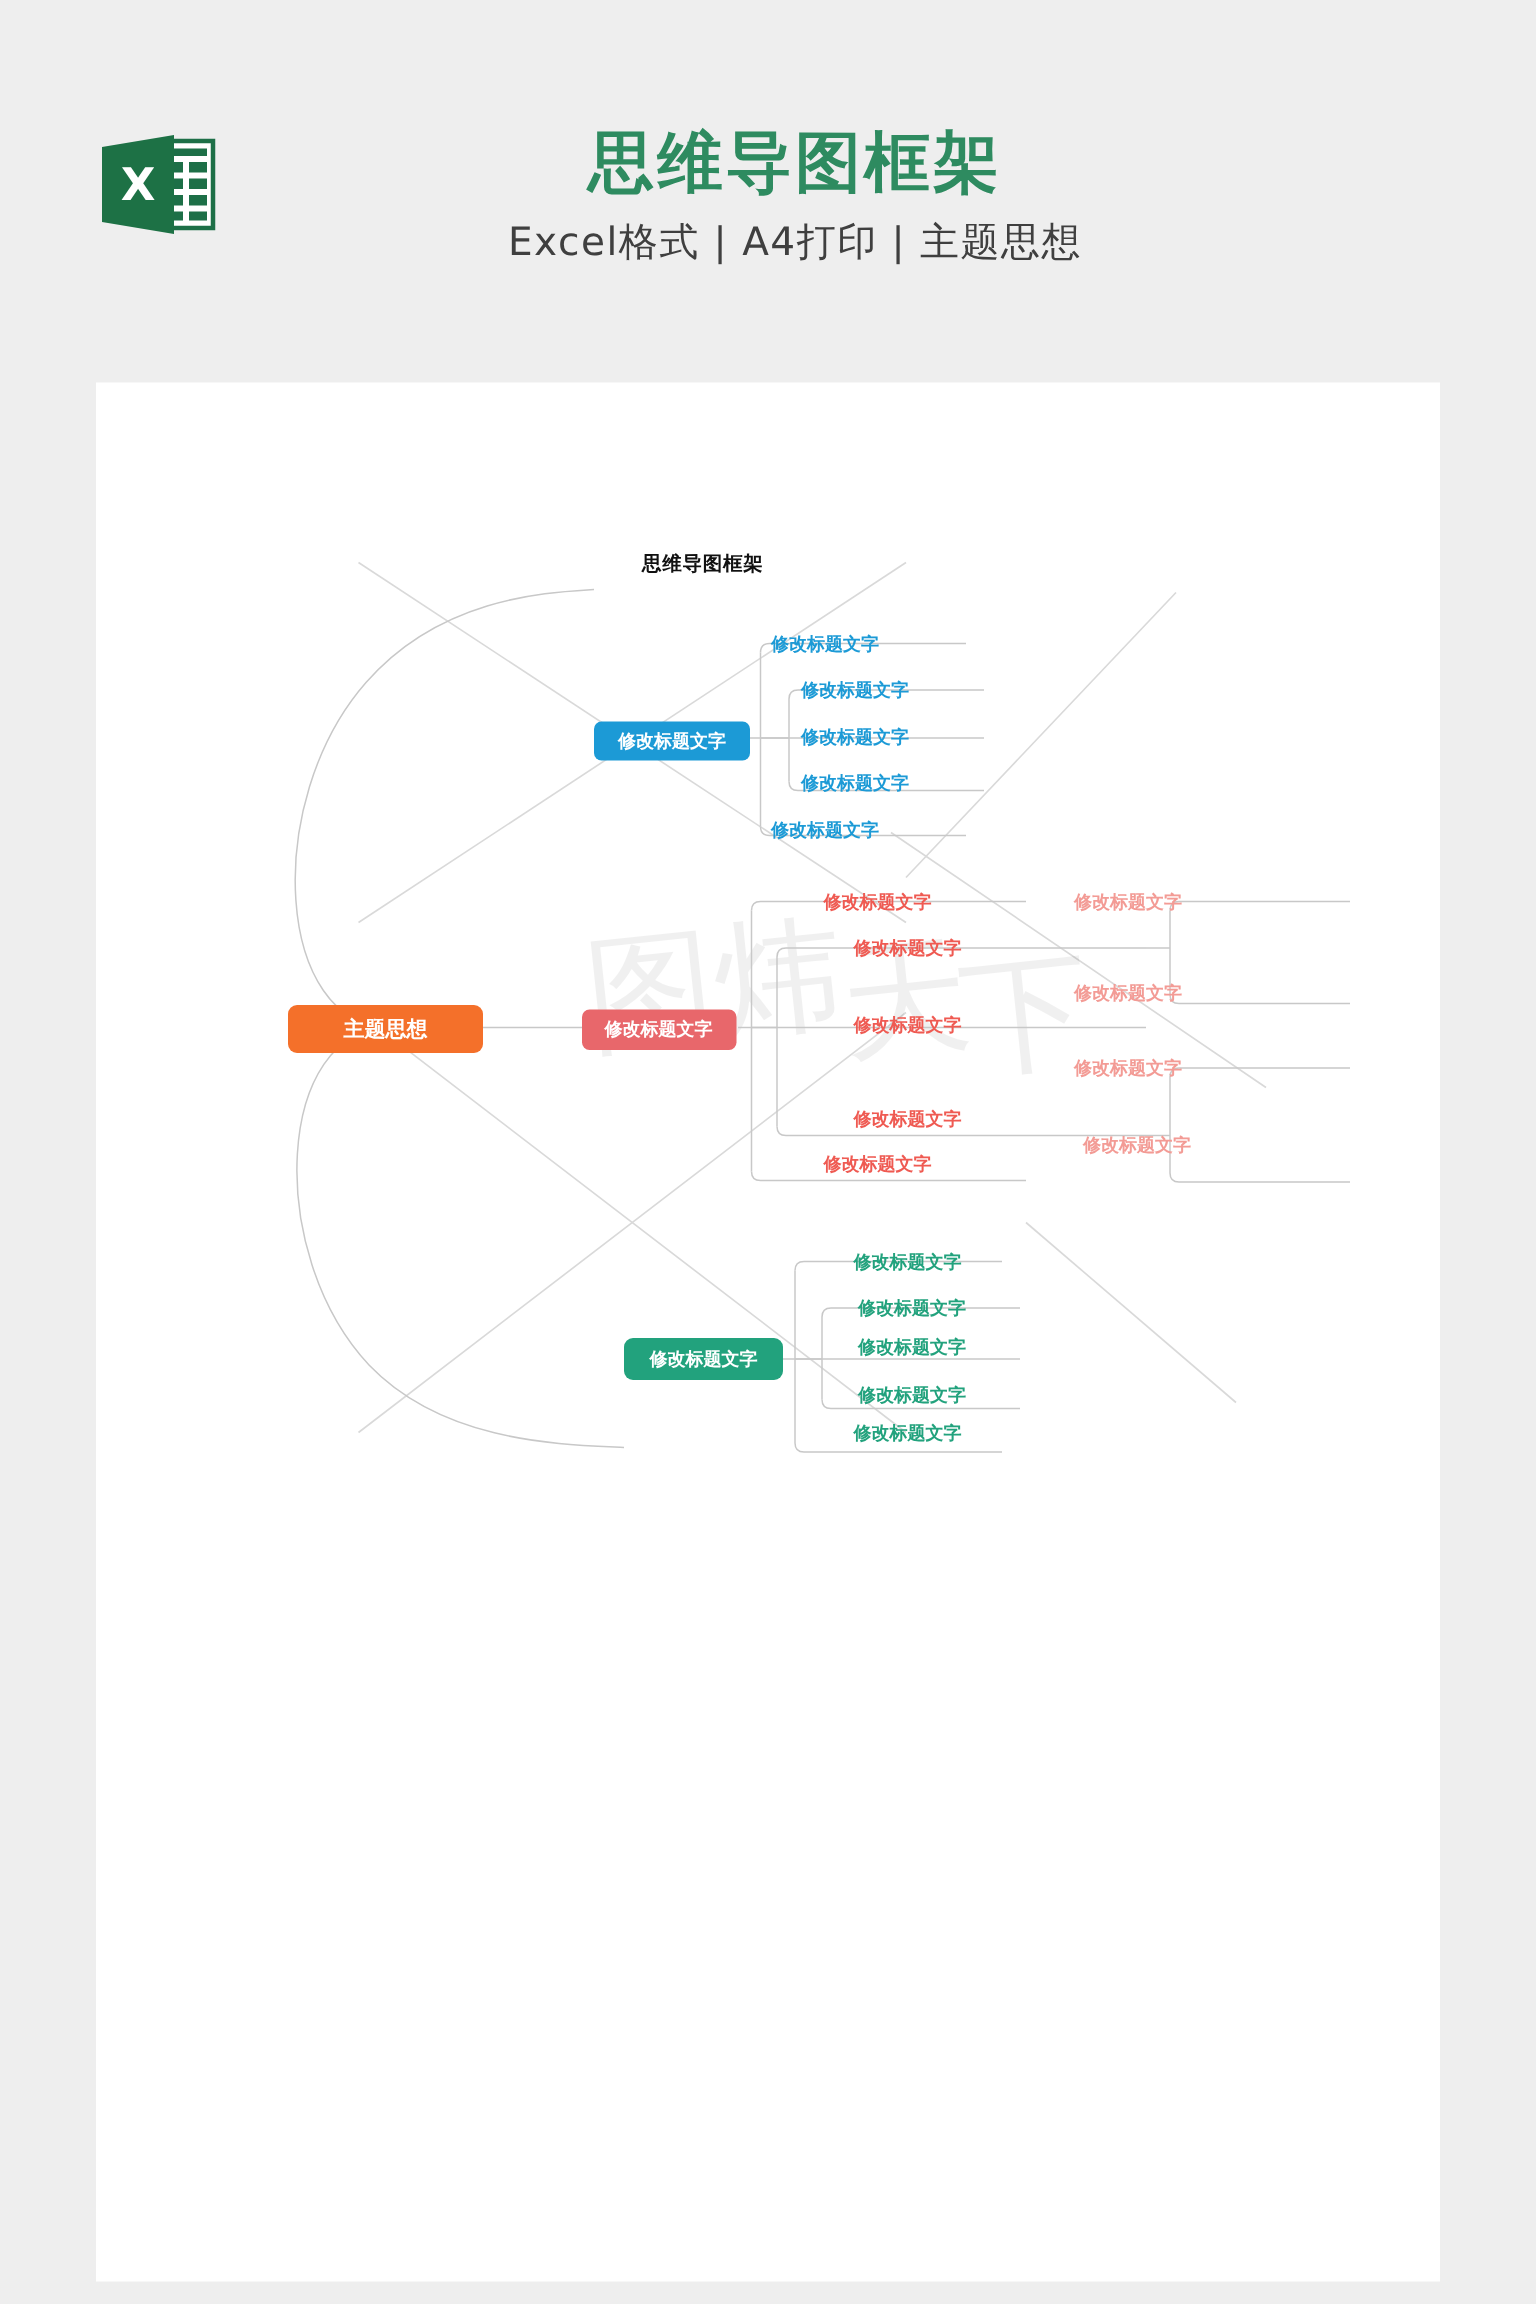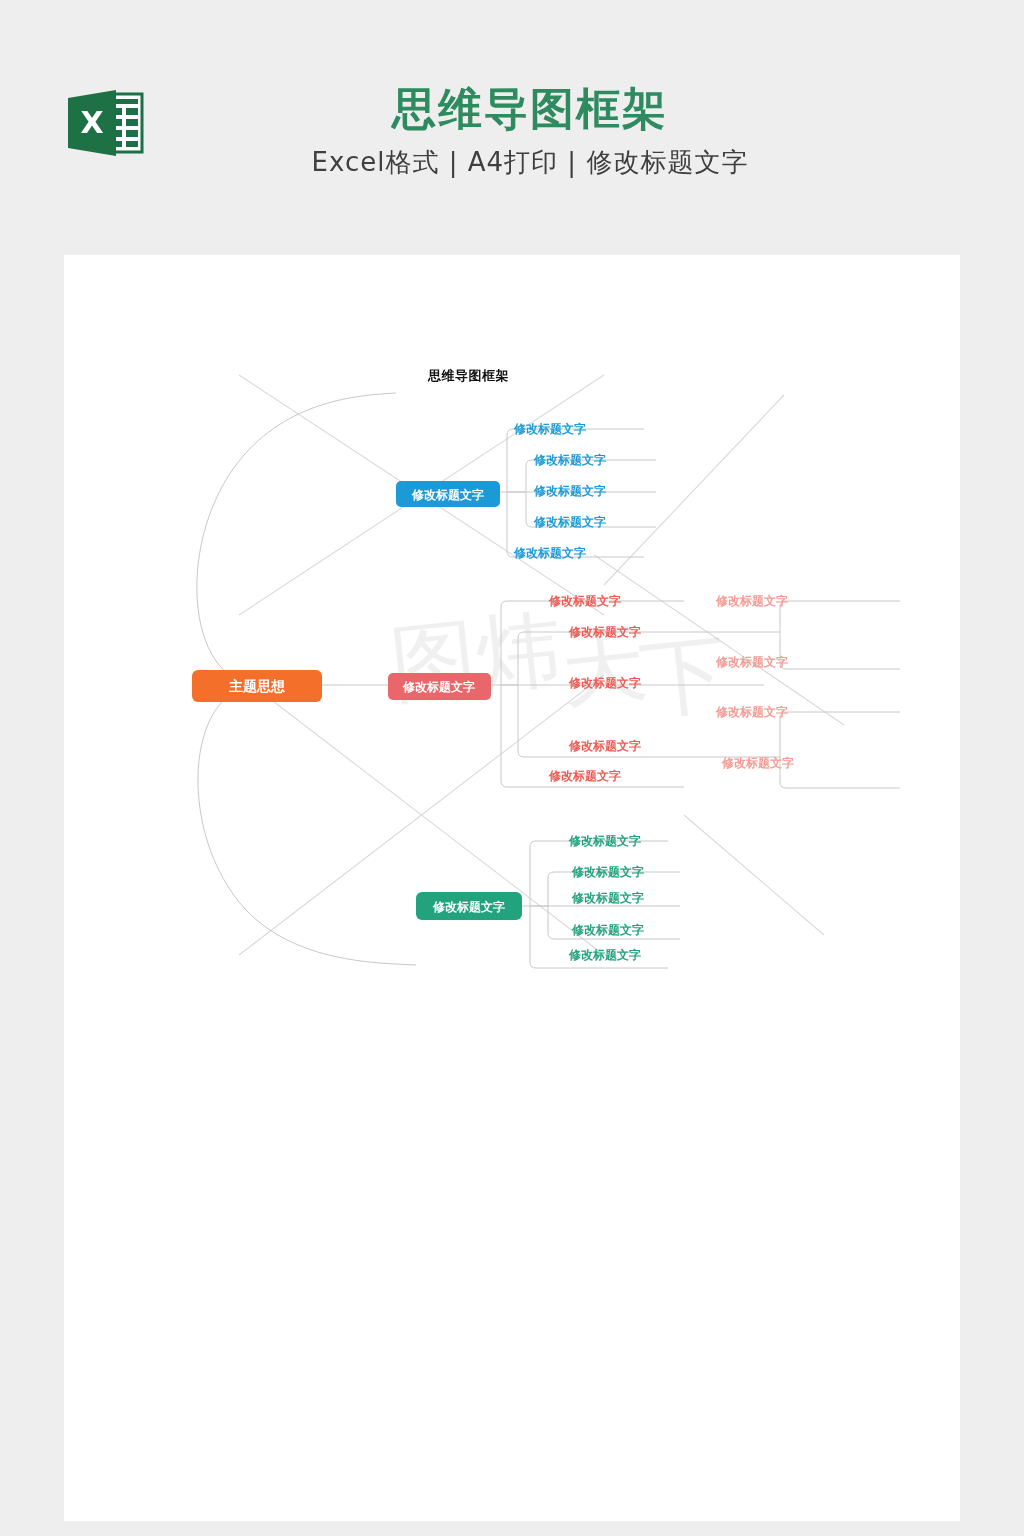--- a/index.html
+++ b/index.html
@@ -93,21 +93,21 @@
           <rect x="46" y="53" width="10" height="6"></rect>
           <rect x="60" y="53" width="12" height="6"></rect>
         </g>
         <path d="M2 10 L50 2 L50 68 L2 60 Z" fill="#1d7145"></path>
         <text x="26" y="45" text-anchor="middle" fill="#ffffff" font-family="DejaVu Sans, Liberation Sans, sans-serif" font-size="30" font-weight="bold">X</text>
       </svg>
     </div>
 
     <div class="title-block">
       <div class="main-title">思维导图框架</div>
-      <div class="sub-title">Excel格式 | A4打印 | 修改标题文字</div>
+      <div class="sub-title">Excel格式 | A4打印 | 主题思想</div>
     </div>
   </div>
 
   <div class="page-card">
 
     <div class="mindmap-wrap">
 
       <div class="chart-title">思维导图框架</div>
 
       <svg class="map" width="896" height="740" viewBox="0 0 896 740">

